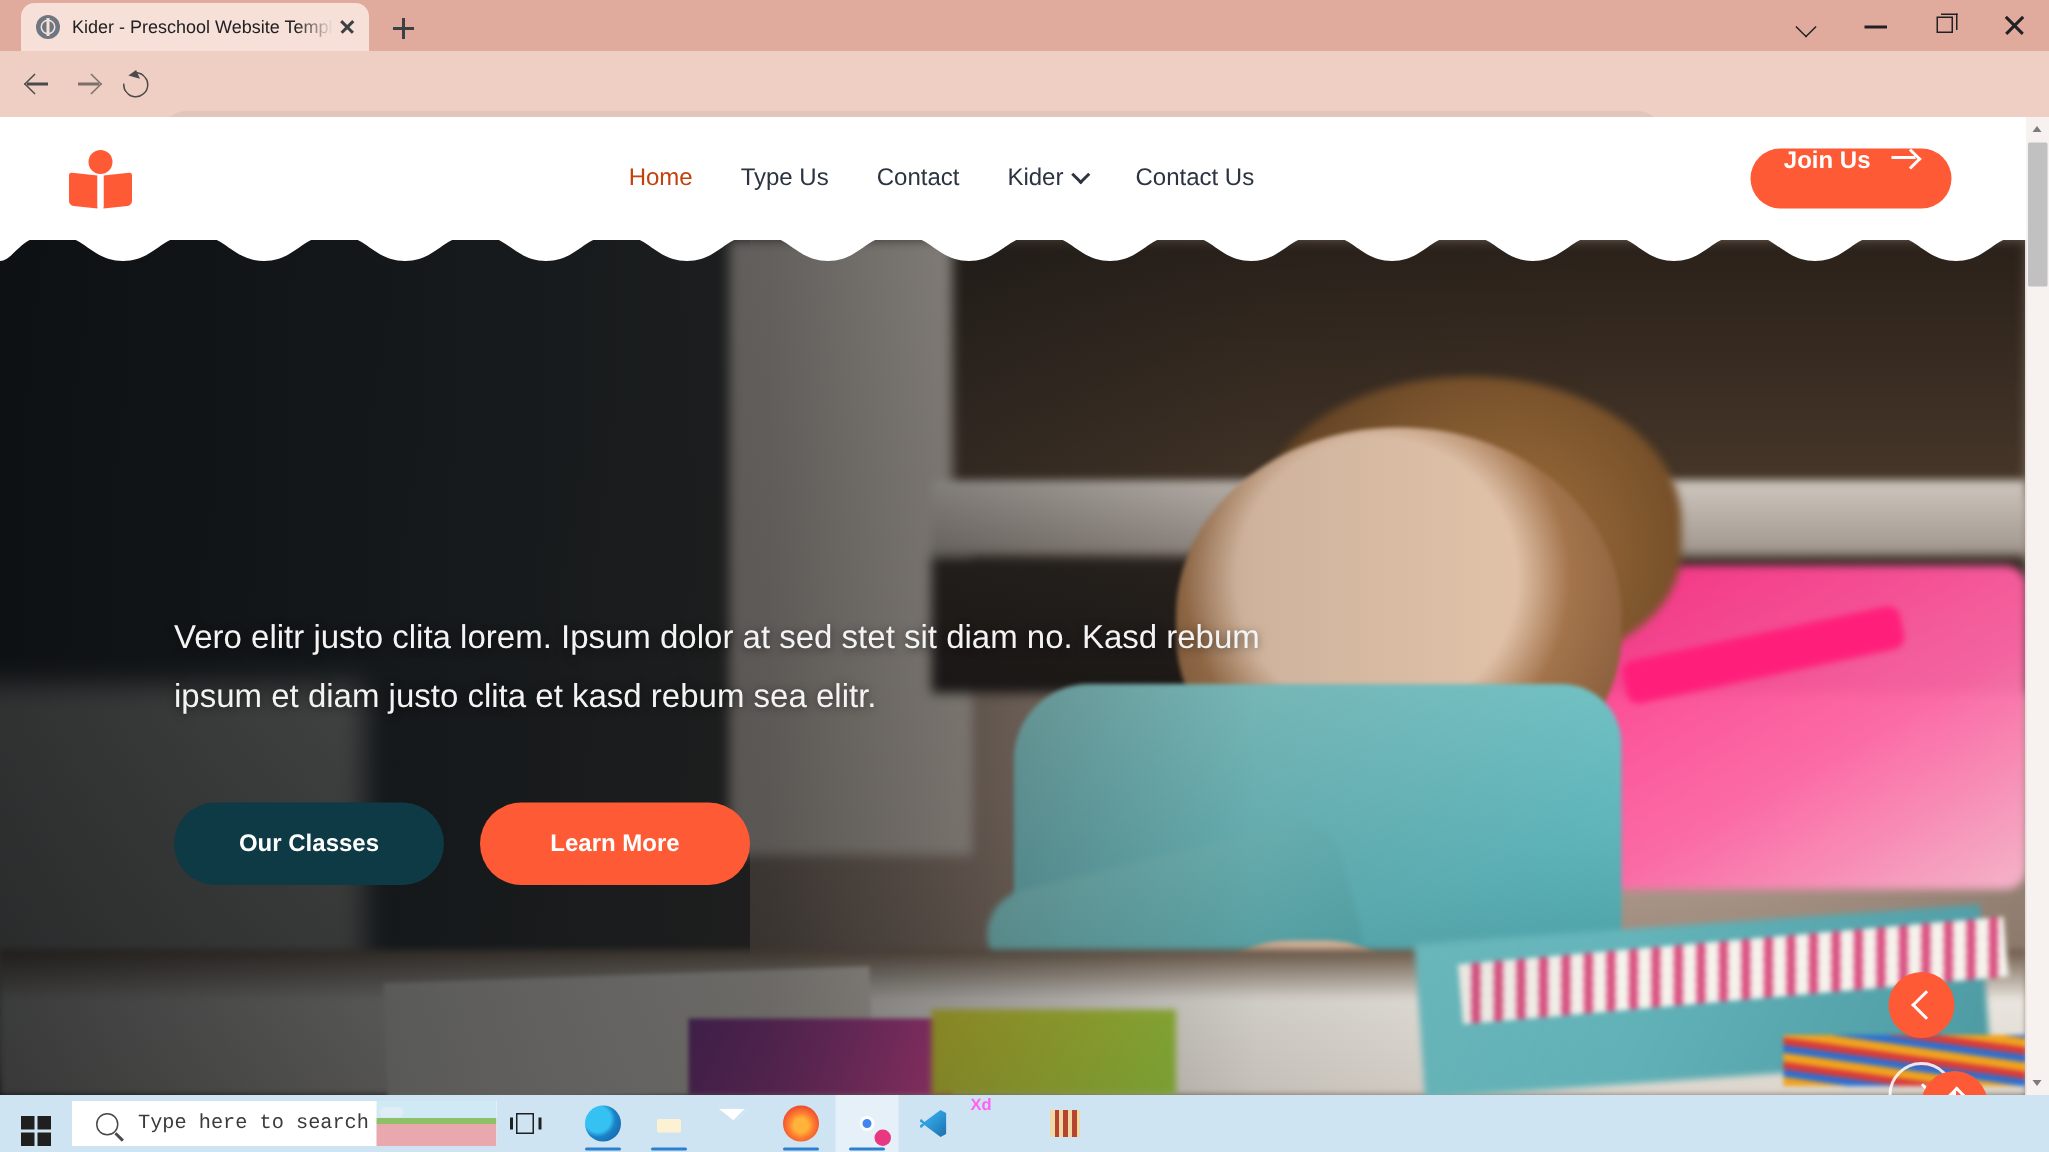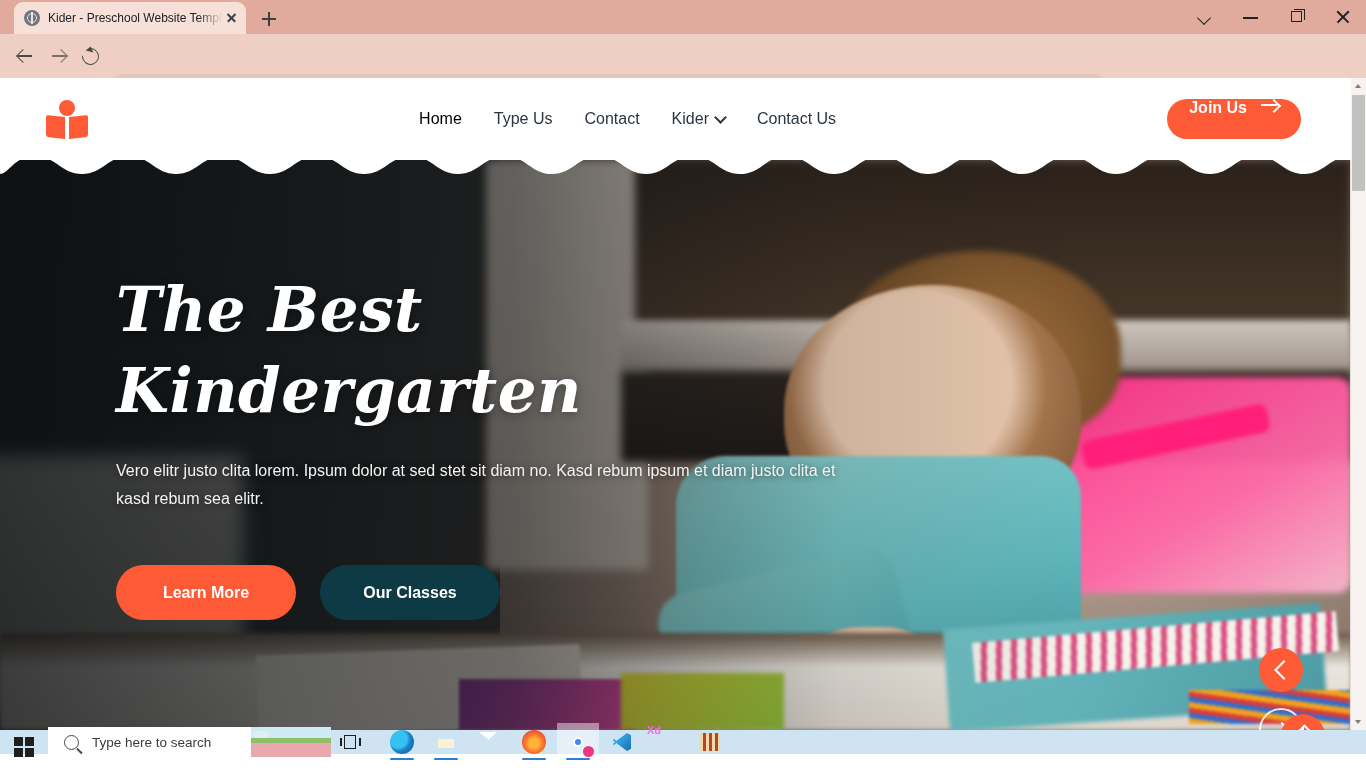--- a/index.html
+++ b/index.html
@@ -120,21 +120,21 @@
   .logo-mark .head{position:absolute;left:13px;top:0;width:16px;height:16px;border-radius:50%;background:#ff5a36;}
   .logo-mark .bookL{position:absolute;left:0;top:16px;width:19px;height:22px;background:#ff5a36;
      border-radius:2px 0 0 3px;transform:skewY(6deg);}
   .logo-mark .bookR{position:absolute;right:0;top:16px;width:19px;height:22px;background:#ff5a36;
      border-radius:0 2px 3px 0;transform:skewY(-6deg);}
   .logo-mark .gap{position:absolute;left:19px;top:16px;width:4px;height:22px;background:#fff;}
   .logo-text{font-size:34px;font-weight:bold;color:#ff5a36;margin-left:12px;font-style:italic;
      font-family:"DejaVu Serif",serif;letter-spacing:.5px;}
   .main-nav{display:flex;align-items:center;gap:32px;margin-left:auto;}
   .nav-link{font-size:16px;color:#2b3440;white-space:nowrap;}
-  .nav-link.active{color:#000000;}
+  .nav-link.active{color:#c2410c;}
   .nav-caret{display:inline-block;width:7px;height:7px;border-right:2px solid #2b3440;
      border-bottom:2px solid #2b3440;transform:rotate(45deg);margin-left:7px;vertical-align:2px;}
   .join-btn{margin-left:auto;margin-right:50px;background:#ff5a36;color:#fff;font-size:16px;font-weight:bold;
      height:40px;border-radius:20px;display:flex;align-items:flex-start;padding:0 22px;gap:14px;white-space:nowrap;}
   .join-arrow{position:relative;width:18px;height:12px;}
   .join-arrow:before{content:"";position:absolute;left:0;top:5px;width:16px;height:2px;background:#fff;}
   .join-arrow:after{content:"";position:absolute;right:0;top:2px;width:8px;height:8px;
      border-top:2px solid #fff;border-right:2px solid #fff;transform:rotate(45deg);}
 
   
@@ -186,42 +186,42 @@
       background:repeating-linear-gradient(95deg,#f5f2ec 0 9px,#d94f7f 9px 15px);filter:blur(1.6px);transform:rotate(-5deg);}
   .hp-crayons{position:absolute;left:88%;bottom:1%;width:12%;height:6%;
       background:repeating-linear-gradient(8deg,#f0a21e 0 6px,#2b6fd4 6px 11px,#d93b3b 11px 16px);filter:blur(1.4px);}
   .hero-overlay{position:absolute;inset:0;background:linear-gradient(90deg,rgba(10,12,14,.78) 0%,rgba(18,20,22,.55) 38%,rgba(25,25,25,.12) 62%,rgba(0,0,0,0) 80%);}
 
   .hero-inner{position:absolute;left:116px;top:0;width:760px;height:100%;
      display:flex;flex-direction:column;justify-content:center;z-index:3;}
   .hero-title{font-family:"DejaVu Serif",serif;font-style:italic;font-weight:bold;
      font-size:61px;line-height:1.32;color:#fff;margin:0 0 26px 0;letter-spacing:.5px;
      text-shadow:0 2px 10px rgba(0,0,0,.35);}
-  .hero-sub{font-size:16px;line-height:1.75;color:#f3f3f3;margin:0 0 52px 0;max-width:740px;
+  .hero-sub{font-size:22px;line-height:1.75;color:#f3f3f3;margin:0 0 52px 0;max-width:740px;
      text-shadow:0 1px 6px rgba(0,0,0,.5);}
   .hero-btns{display:flex;gap:24px;}
   .btn{height:55px;border-radius:28px;display:flex;align-items:center;justify-content:center;
      font-size:16px;font-weight:bold;color:#fff;padding:0 34px;min-width:180px;box-sizing:border-box;}
   .btn-primary{background:#ff5a36;}
   .btn-dark{background:#0d3a44;}
 
   .car-btn{position:absolute;right:48px;width:44px;height:44px;border-radius:50%;z-index:5;}
   .car-prev{top:488px;background:#ff5a36;}
   .car-next{top:548px;border:2px solid rgba(255,255,255,.85);box-sizing:border-box;}
   .chev{position:absolute;left:17px;top:15px;width:12px;height:12px;border-top:2.4px solid #fff;}
   .chev-l{border-left:2.4px solid #fff;transform:rotate(-45deg);left:18px;}
   .chev-r{border-right:2.4px solid #fff;transform:rotate(45deg);left:14px;}
   .totop{position:absolute;right:41px;top:636px;width:44px;height:44px;border-radius:50%;background:#ff5a36;z-index:8;}
   .totop:before{content:"";position:absolute;left:21px;top:13px;width:2.4px;height:19px;background:#fff;}
   .totop:after{content:"";position:absolute;left:16.5px;top:13px;width:11px;height:11px;
      border-left:2.4px solid #fff;border-top:2.4px solid #fff;transform:rotate(45deg);}
 
   
-  .taskbar{position:absolute;left:0;top:730px;width:1366px;height:24px;background:#cfe4f2;
-     display:flex;align-items:center;}
+  .taskbar{position:absolute;left:0;top:730px;width:1366px;height:38px;background:#cfe4f2;
+     display:flex;align-items:center;font-family:Liberation Mono, monospace;}
   .start{width:48px;height:38px;position:relative;}
   .start-g{position:absolute;background:#1f1f1f;width:9px;height:9px;}
   .sg1{left:14px;top:14px;}.sg2{left:25px;top:14px;}.sg3{left:14px;top:25px;}.sg4{left:25px;top:25px;}
   .tb-search{width:283px;height:30px;background:#fff;display:flex;align-items:center;position:relative;overflow:hidden;}
   .srch-ic{width:15px;height:15px;border:1.8px solid #4a4a4a;border-radius:50%;
      box-sizing:border-box;margin-left:16px;position:relative;flex:0 0 15px;}
   .srch-ic:after{content:"";position:absolute;right:-5px;bottom:-3px;width:7px;height:1.8px;
      background:#4a4a4a;transform:rotate(45deg);}
   .srch-ph{font-size:13.5px;color:#3b3b3b;margin-left:13px;}
   .srch-thumb{position:absolute;right:0;top:0;width:80px;height:30px;
@@ -340,26 +340,26 @@
         <div class="hp-book2"></div>
         <div class="hp-book3"></div>
         <div class="hp-book4"></div>
         <div class="hp-stripes"></div>
         <div class="hp-crayons"></div>
       </div>
       <div class="hero-overlay"></div>
 
       <div class="hero-inner">
         <h1 class="hero-title">
-          <span>The Best Kindergarten</span><br>
+          <br>
         </h1>
         <p class="hero-sub">Vero elitr justo clita lorem. Ipsum dolor at sed stet sit diam no. Kasd rebum ipsum et diam justo clita et kasd rebum sea elitr.</p>
         <div class="hero-btns">
+          <div class="btn btn-dark">Our Classes</div>
           <div class="btn btn-primary">Learn More</div>
-          <div class="btn btn-dark">Our Classes</div>
         </div>
       </div>
 
       <div class="car-btn car-prev">
         <span class="chev chev-l"></span>
       </div>
       <div class="car-btn car-next">
         <span class="chev chev-r"></span>
       </div>
     </div>

